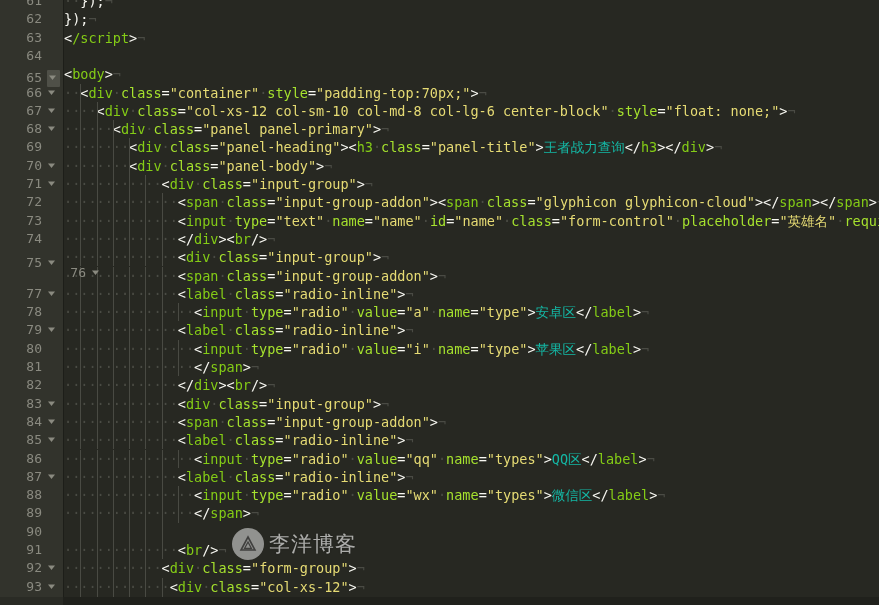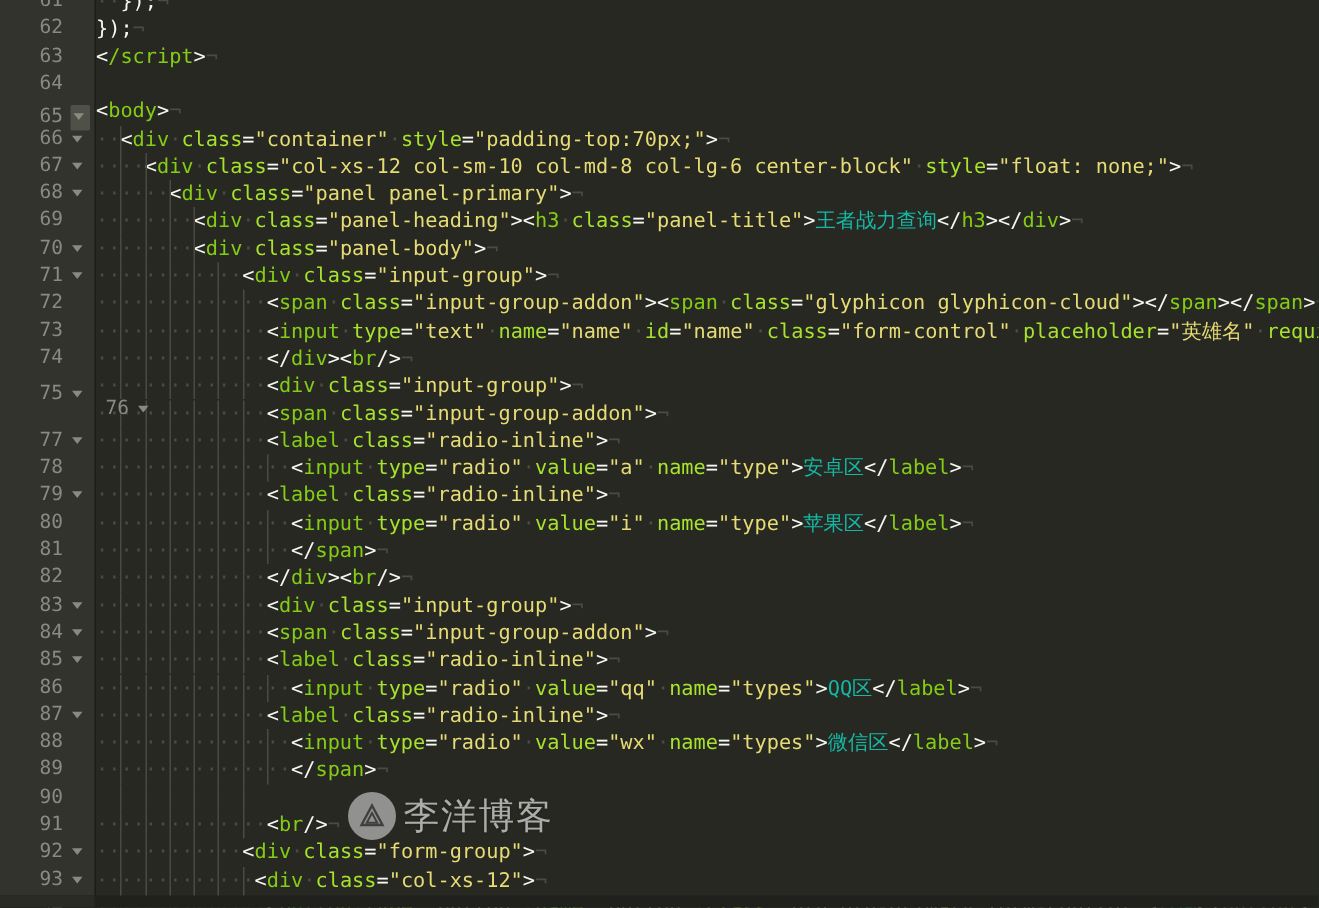--- a/index.html
+++ b/index.html
@@ -136,21 +136,21 @@
     pointer-events: none;
   }
   #wm-logo {
     width: 32px; height: 32px;
     border-radius: 50%;
     background: rgba(228,228,228,0.78);
     display: flex; align-items: center; justify-content: center;
   }
   #wm-text {
     font-family: "DejaVu Sans", "Liberation Sans", sans-serif;
-    font-size: 24px;
+    font-size: 21px;
     color: rgba(250,250,250,0.88);
     letter-spacing: 1px;
     text-shadow: 0 0 2px rgba(0,0,0,0.35);
   }
 </style>
 </head>
 <body>
 
 <div id="editor">
 

